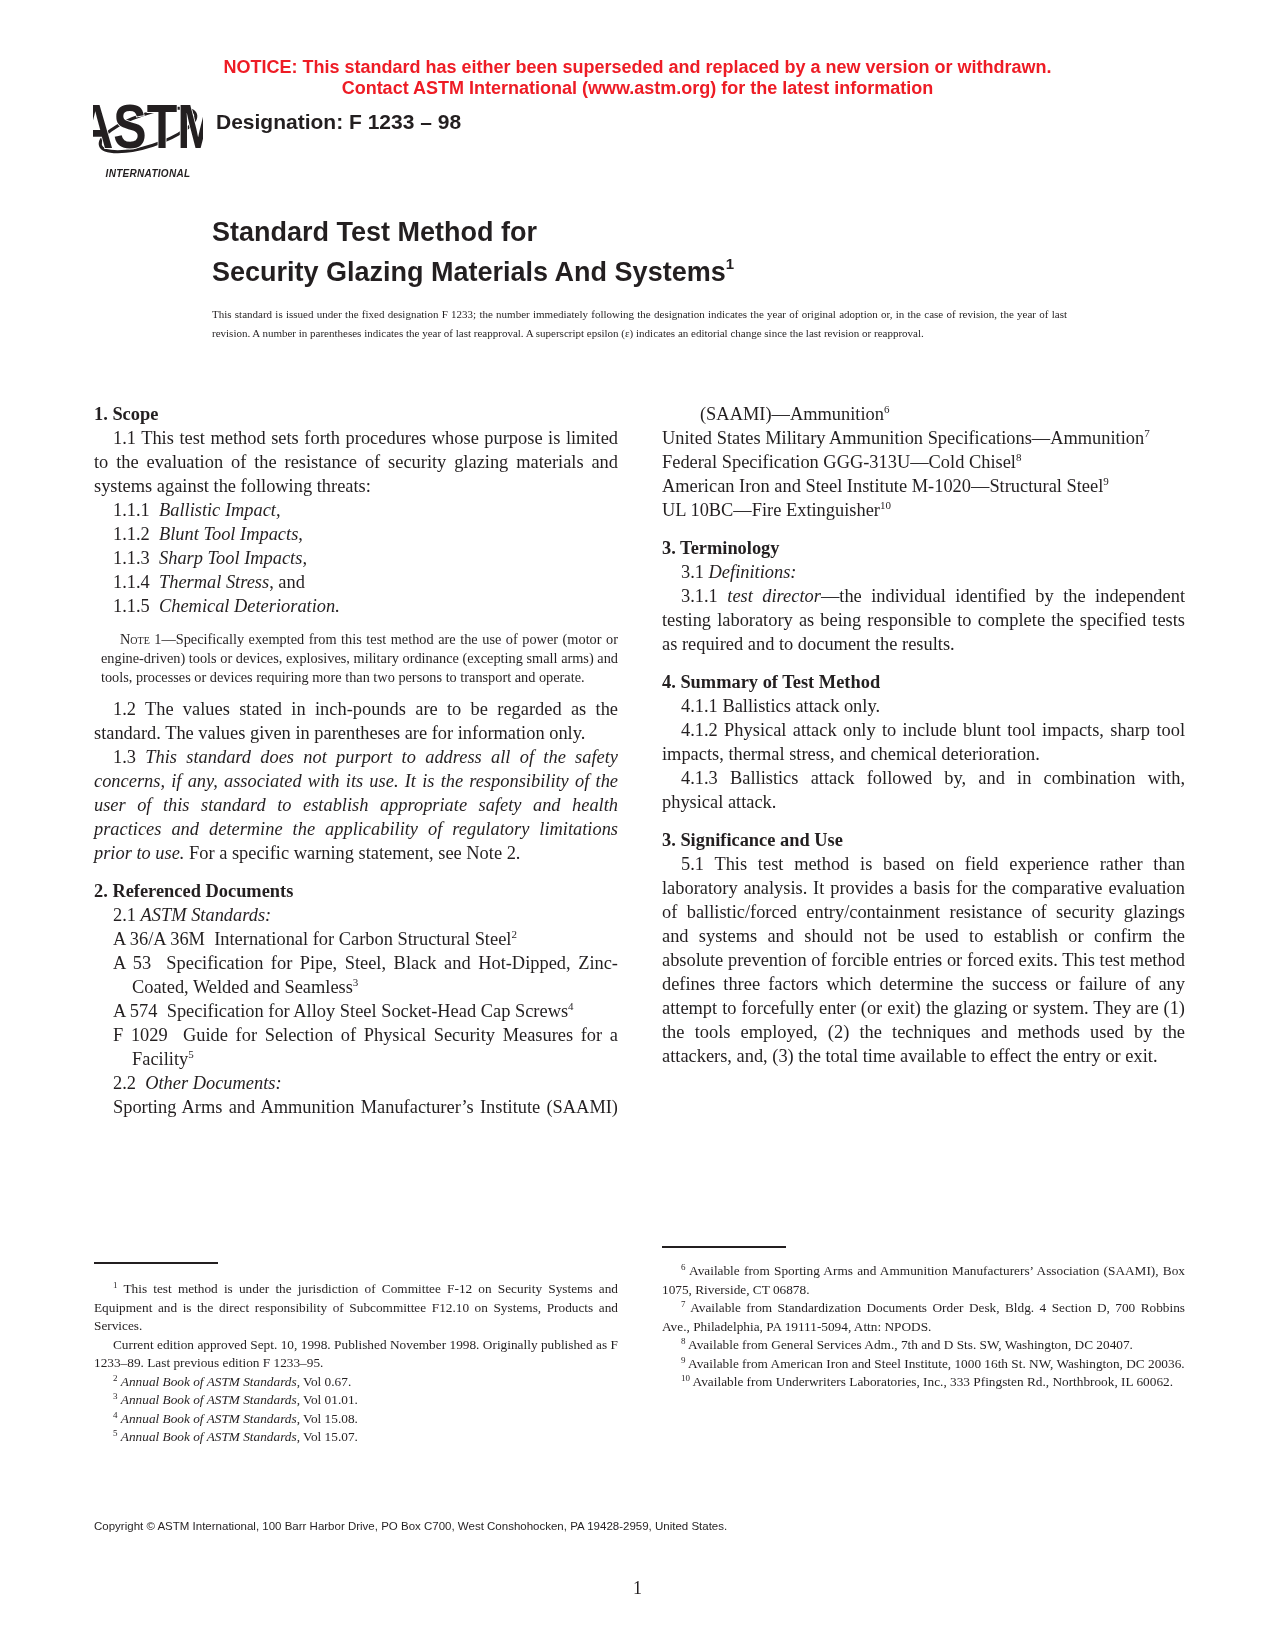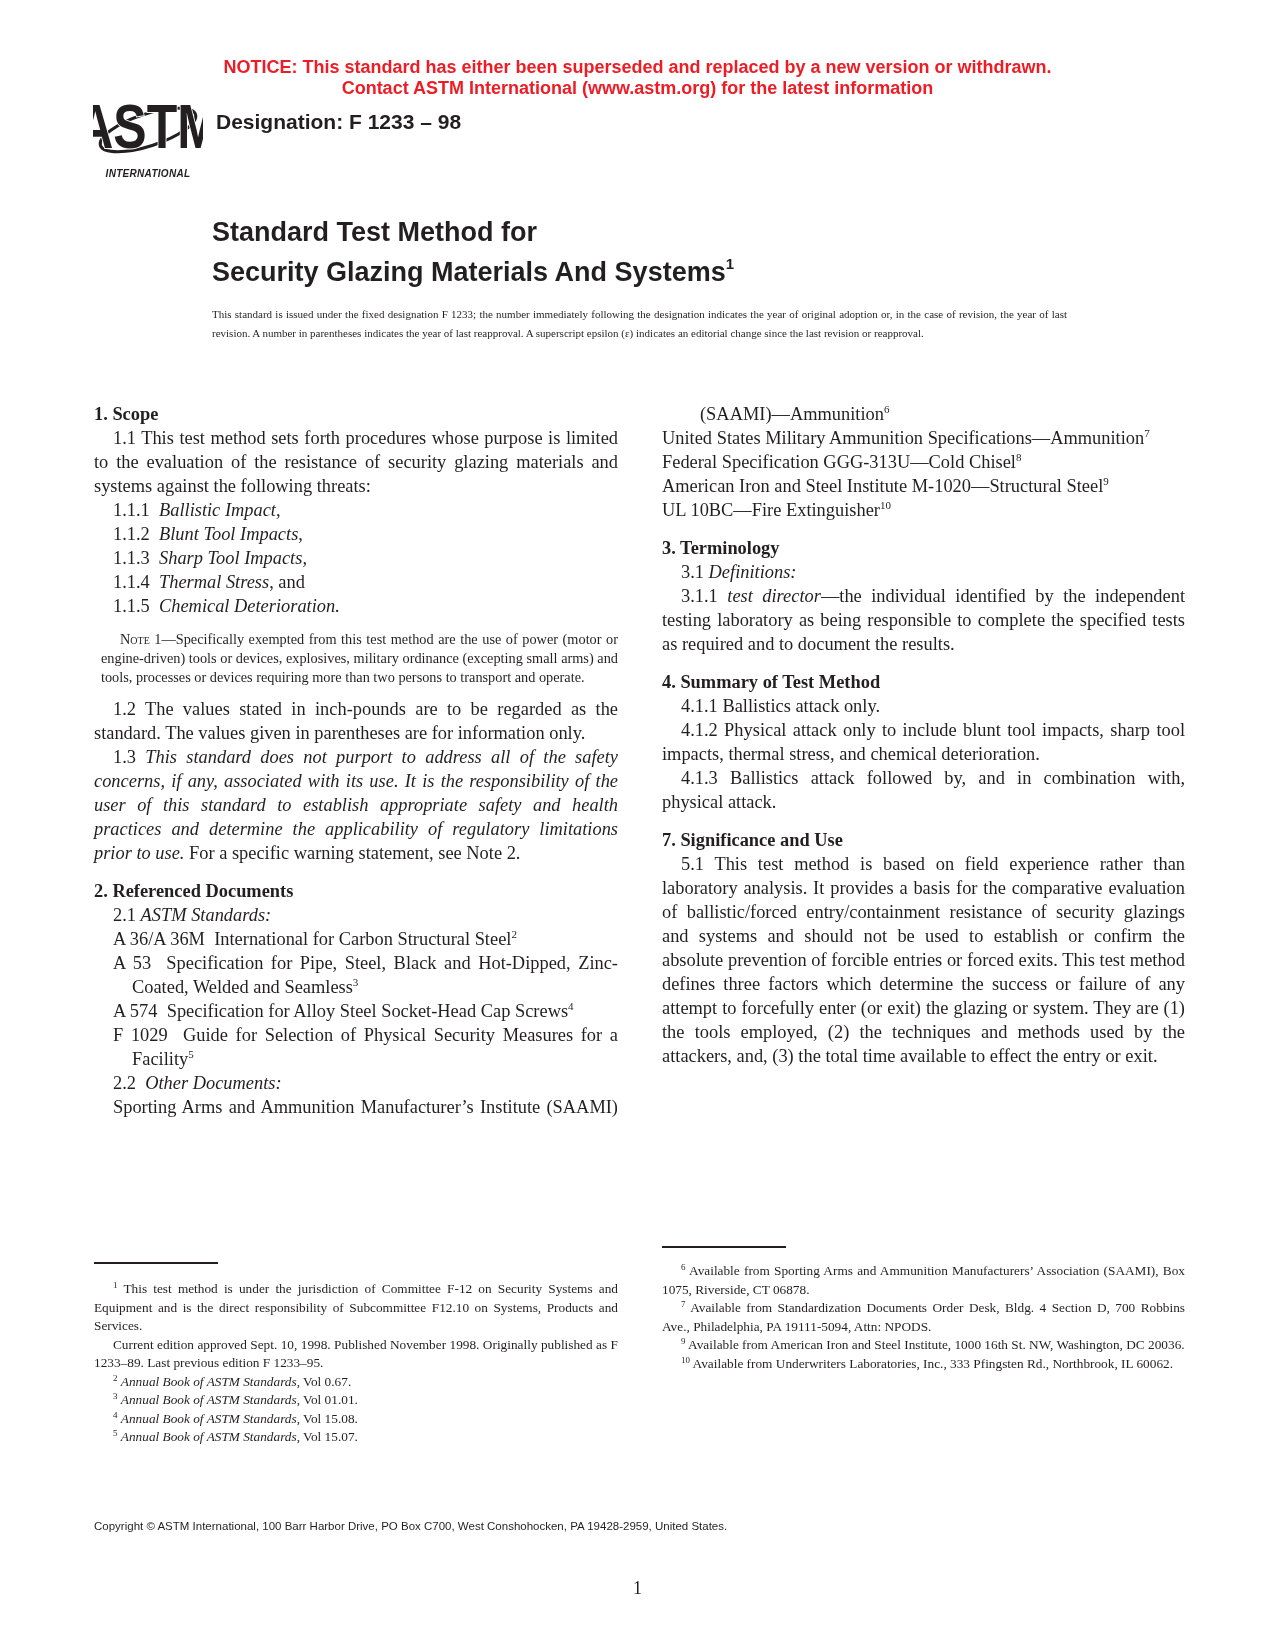--- a/index.html
+++ b/index.html
@@ -104,27 +104,28 @@
 
   <p class="h h-gap">3.  Terminology</p>
   <p class="sub"><span>3.1 </span><span class="i">Definitions:</span></p>
   <p class="p"><span>3.1.1 </span> <span class="i">test director</span><span>—the individual identified by the independent testing laboratory as being responsible to complete the specified tests as required and to document the results.</span></p>
 
   <p class="h h-gap">4.  Summary of Test Method</p>
   <p class="p">4.1.1  Ballistics attack only.</p>
   <p class="p">4.1.2  Physical attack only to include blunt tool impacts, sharp tool impacts, thermal stress, and chemical deterioration.</p>
   <p class="p">4.1.3  Ballistics attack followed by, and in combination with, physical attack.</p>
 
-  <p class="h h-gap">7.  Significance and Use</p>
+  <p class="h h-gap">3.  Significance and Use</p>
   <p class="p">5.1  This test method is based on field experience rather than laboratory analysis. It provides a basis for the comparative evaluation of ballistic/forced entry/containment resistance of security glazings and systems and should not be used to establish or confirm the absolute prevention of forcible entries or forced exits. This test method defines three factors which determine the success or failure of any attempt to forcefully enter (or exit) the glazing or system. They are (1) the tools employed, (2) the techniques and methods used by the attackers, and, (3) the total time available to effect the entry or exit.</p>
 </div>
 
 <div class="rule" style="left:662px; top:1246px;"></div>
 
 <div class="fn-block fn-right">
   <p><sup>6</sup> <span>Available from Sporting Arms and Ammunition Manufacturers’ Association (SAAMI), Box 1075, Riverside, CT 06878.</span></p>
   <p><sup>7</sup> <span>Available from Standardization Documents Order Desk, Bldg. 4 Section D, 700 Robbins Ave., Philadelphia, PA 19111-5094, Attn: NPODS.</span></p>
+  <p><sup>8</sup> <span>Available from General Services Adm., 7th and D Sts. SW, Washington, DC 20407.</span></p>
   <p><sup>9</sup> <span>Available from American Iron and Steel Institute, 1000 16th St. NW, Washington, DC 20036.</span></p>
   <p><sup>10</sup> <span>Available from Underwriters Laboratories, Inc., 333 Pfingsten Rd., Northbrook, IL 60062.</span></p>
 </div>
 
 <div class="copyright">Copyright © ASTM International, 100 Barr Harbor Drive, PO Box C700, West Conshohocken, PA 19428-2959, United States.</div>
 <div class="pagenum">1</div>
 
 </body></html>

